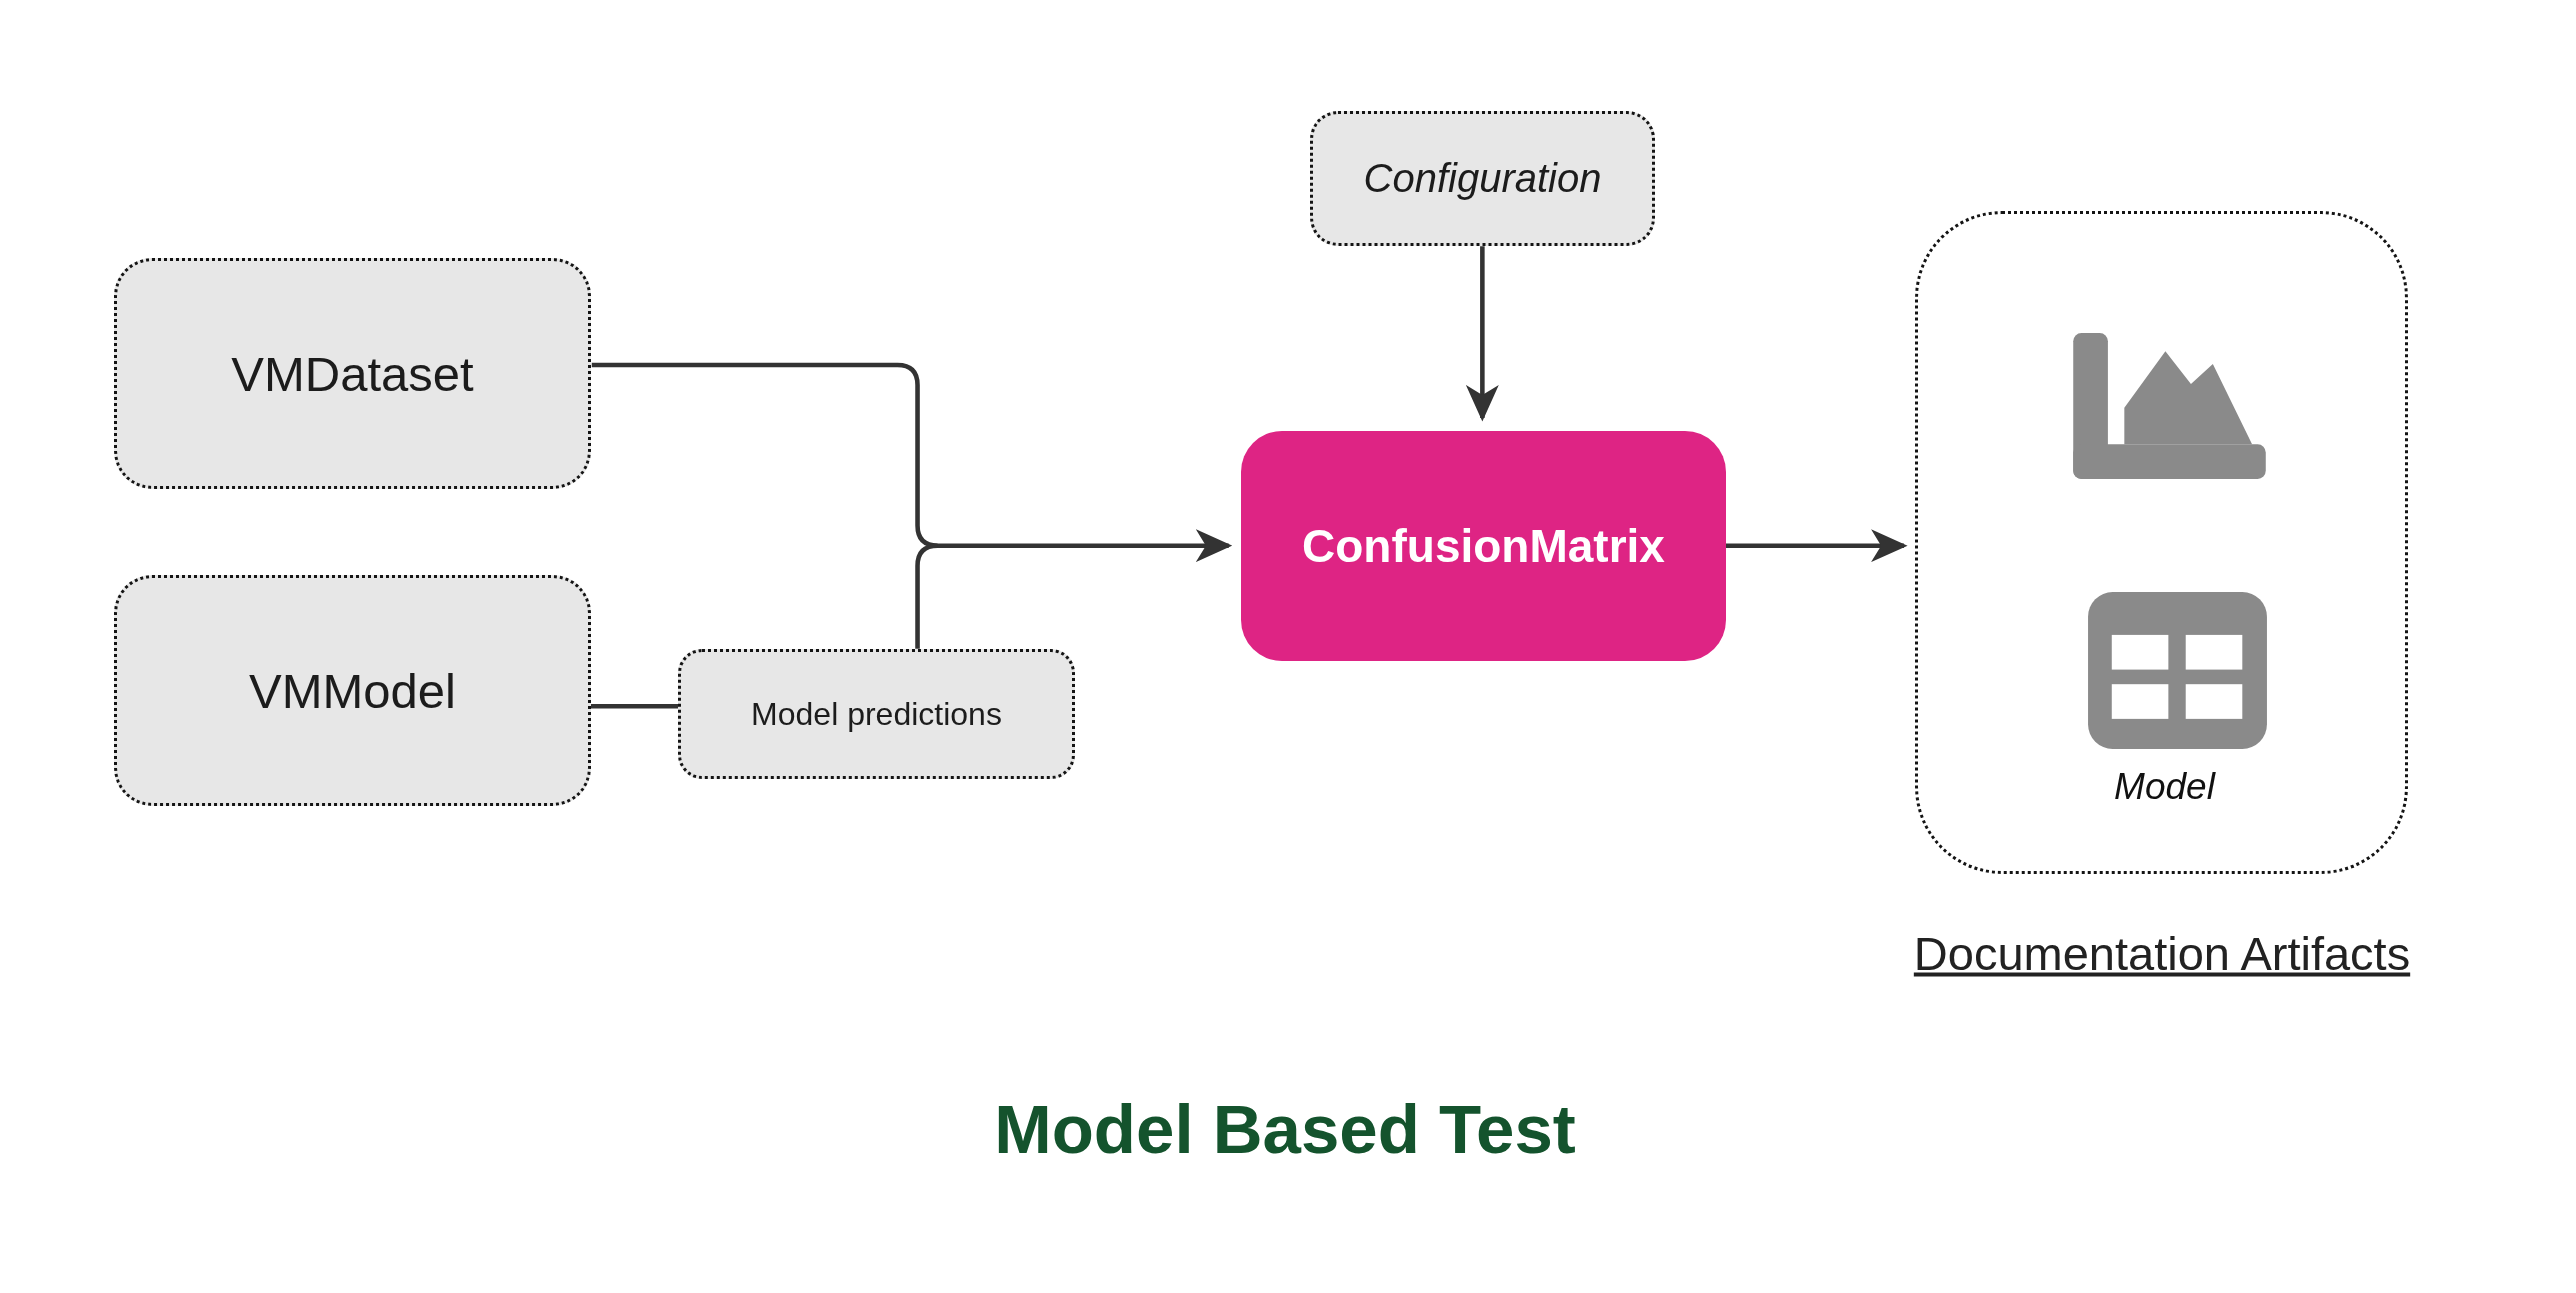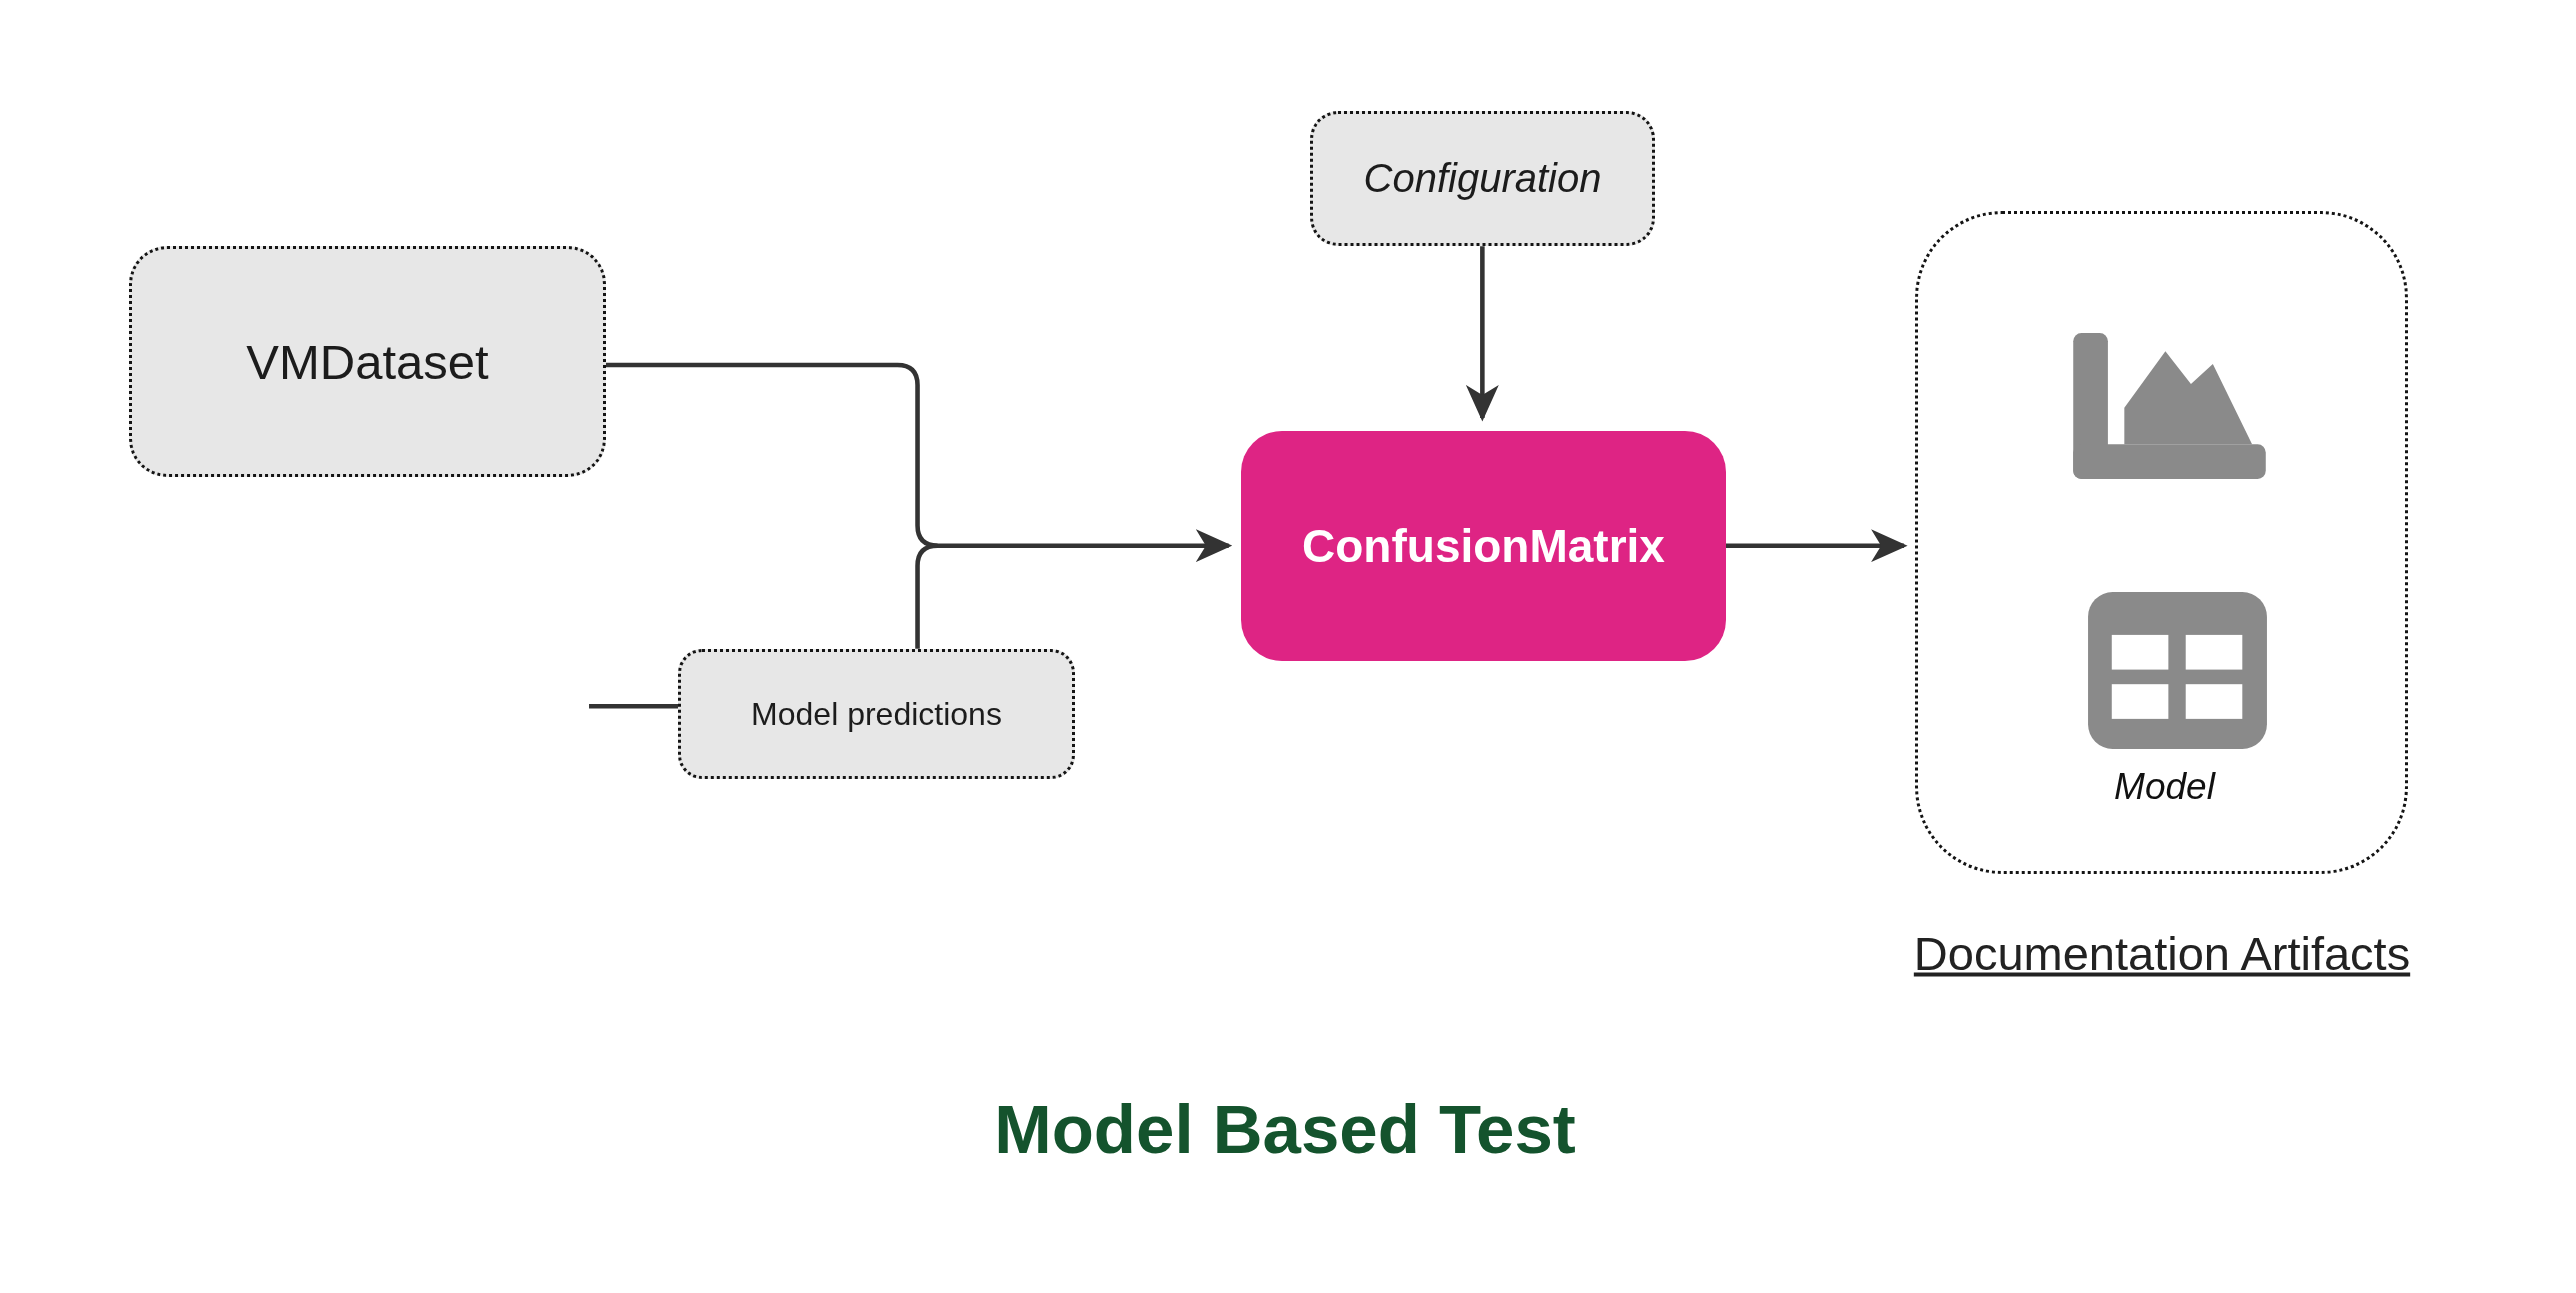--- a/index.html
+++ b/index.html
@@ -28,21 +28,21 @@
   }
   .gray-node {
     background: #e7e7e7;
     border: 3.7px dotted #141414;
   }
   .node-vmdataset, .node-vmmodel {
     left: 114px; width: 477px; height: 231px;
     border-radius: 38px;
     font-size: 49px;
   }
-  .node-vmdataset { top: 246px; margin-left: 15px; }
+  .node-vmdataset { top: 258px; }
   .node-vmmodel   { top: 575px; }
   .node-model-predictions {
     left: 678px; top: 649px; width: 397px; height: 130px;
     border-radius: 24px;
     font-size: 32px;
   }
   .node-configuration {
     left: 1310px; top: 111px; width: 345px; height: 135px;
     border-radius: 28px;
     font-size: 40px;
@@ -113,20 +113,23 @@
     <path d="M1005,711 V620 Q1005,598 1027,598" fill="none" stroke="#333333" stroke-width="5"></path>
     <path d="M645,774 H743" fill="none" stroke="#333333" stroke-width="5"></path>
     <path d="M1624,270 V458" fill="none" stroke="#333333" stroke-width="5" marker-end="url(#arrowhead)"></path>
     <path d="M1890,598 H2086" fill="none" stroke="#333333" stroke-width="5" marker-end="url(#arrowhead)"></path>
   </svg>
 
   <div class="node gray-node node-vmdataset">
     <span>VMDataset</span>
   </div>
 
+  <div class="node gray-node node-vmmodel">
+    <span>VMModel</span>
+  </div>
 
   <div class="node gray-node node-model-predictions">
     <span>Model predictions</span>
   </div>
 
   <div class="node gray-node node-configuration">
     <span>Configuration</span>
   </div>
 
   <div class="node node-confusionmatrix">

